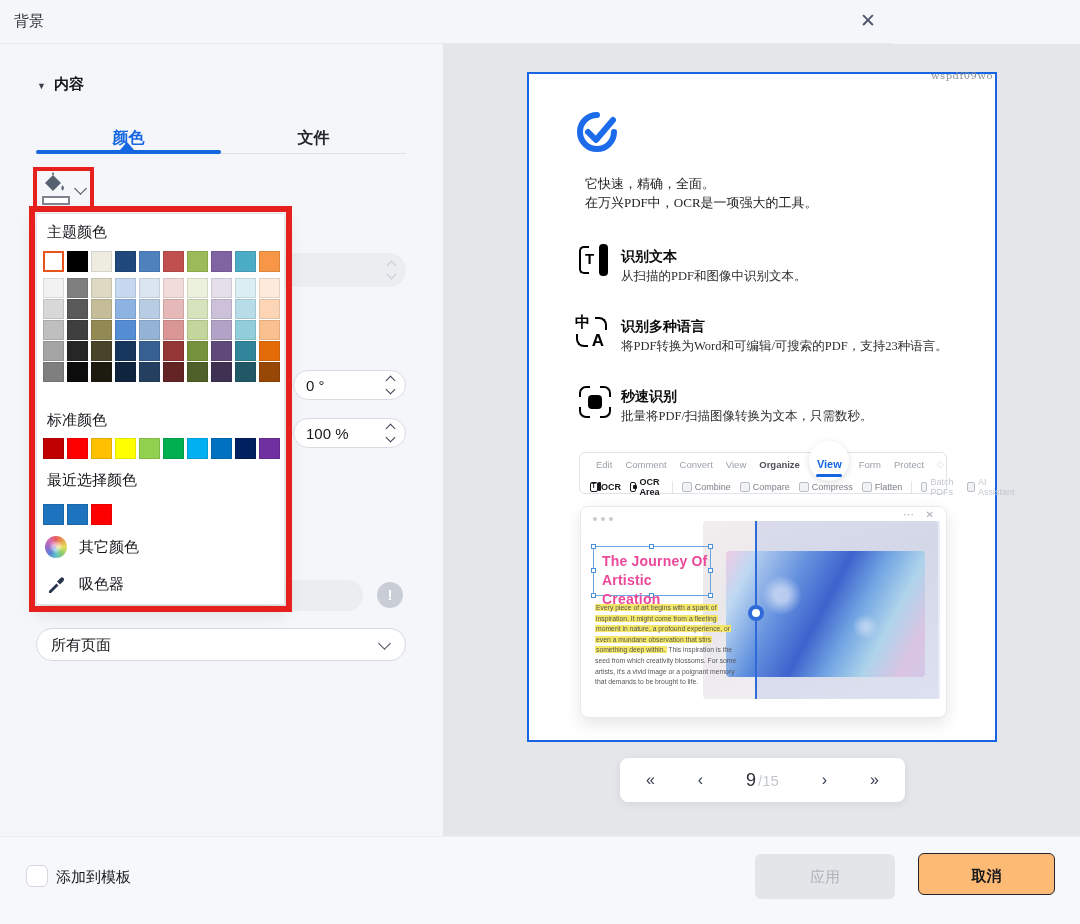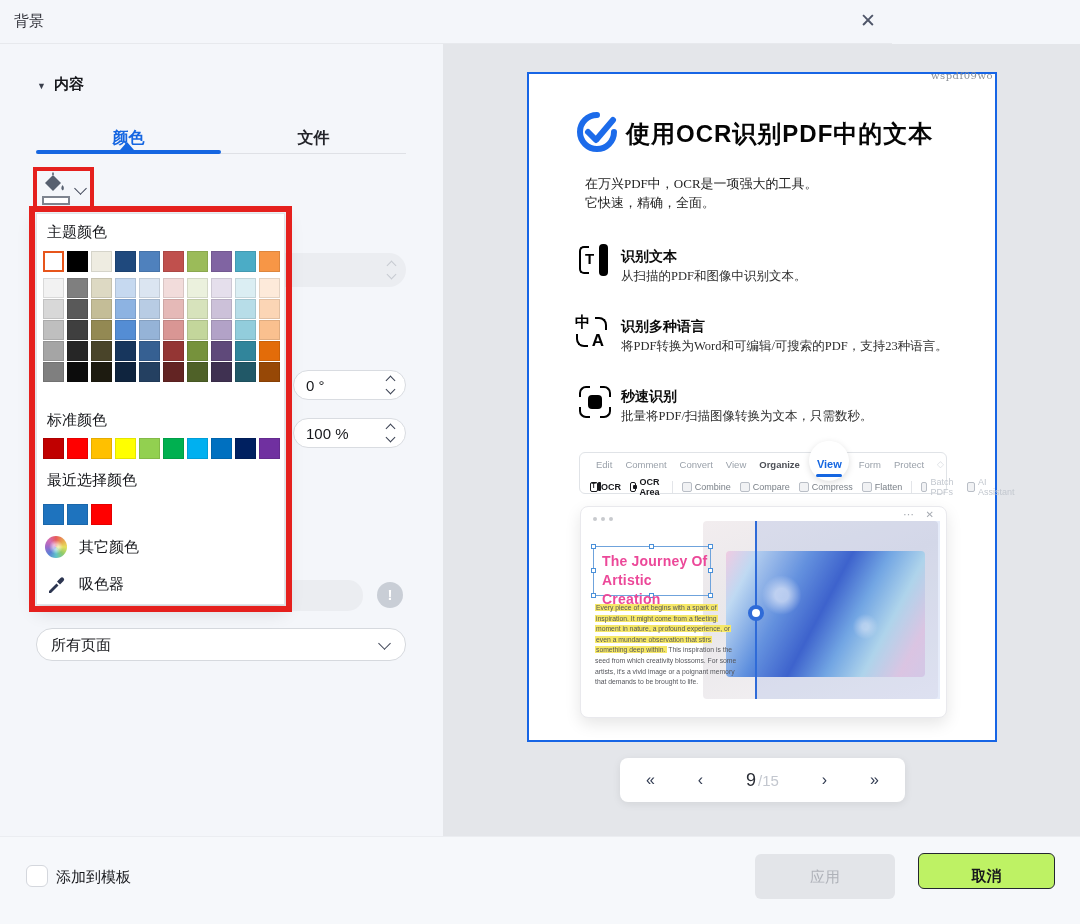--- a/index.html
+++ b/index.html
@@ -144,21 +144,21 @@
   .nav .pagegrp { cursor:default; }
   .nav .cur { font-size:18px; color:#2A2D35; }
   .nav .tot { font-size:15px; color:#C3C7CF; margin-left:2px; }
 
   
   .footer { position:absolute; left:0; top:836px; width:1080px; height:88px; background:#F6F8FB; border-top:1px solid #EBEDF1; }
   .chk { position:absolute; left:26px; top:28px; width:22px; height:22px; background:#fff; border:1.5px solid #D4D7DD; border-radius:6px; cursor:pointer; }
   .chk-label { position:absolute; left:56px; top:31px; font-size:15px; color:#17181C; }
   .btn { position:absolute; border-radius:6px; font-size:15px; text-align:center; cursor:pointer; }
   .btn-apply { left:755px; top:17px; width:140px; height:45px; line-height:45px; background:#E3E5E9; color:#AFB2B9; }
-  .btn-cancel { left:918px; top:16px; width:137px; height:36px; line-height:44px; background:#bef264; border:1px solid #23262F; color:#17181C; font-weight:bold; }
+  .btn-cancel { left:918px; top:16px; width:137px; height:42px; line-height:44px; background:#fdba74; border:1px solid #23262F; color:#17181C; font-weight:bold; }
 </style>
 </head>
 <body>
 
 <div class="app">
 
   <div class="hdr">
     <div class="hdr-title">背景</div>
     <div class="hdr-close">✕</div>
   </div>
@@ -312,25 +312,24 @@
   <div class="ann ann-popup"></div>
 
   <div class="preview">
     <div class="page">
       <div class="wm">wspdf09wo</div>
 
       <svg class="check-svg" width="44" height="44" viewBox="0 0 44 44">
         <path d="M22 5 a17 17 0 1 0 17 17" fill="none" stroke="#1C6BEA" stroke-width="6" stroke-linecap="round"></path>
         <path d="M13 22 l8 8 l17 -20" fill="none" stroke="#1C6BEA" stroke-width="6" stroke-linecap="round" stroke-linejoin="round"></path>
       </svg>
-      <div class="pg-title">使用OCR识别PDF中的文本</div>
 
       <div class="intro serif">
+        <div>它快速，精确，全面。</div>
         <div>在万兴PDF中，OCR是一项强大的工具。</div>
-        <div>它快速，精确，全面。</div>
       </div>
 
       <div class="f-icon icon-t" style="left:50px; top:170px;">
         <span class="t-bracket"></span>
           <span class="t-letter">T</span>
           <span class="t-bar"></span>
       </div>
       <div class="f-title" style="left:92px; top:174px;">识别文本</div>
       <div class="f-desc serif" style="left:92px; top:194px;">从扫描的PDF和图像中识别文本。</div>
 

